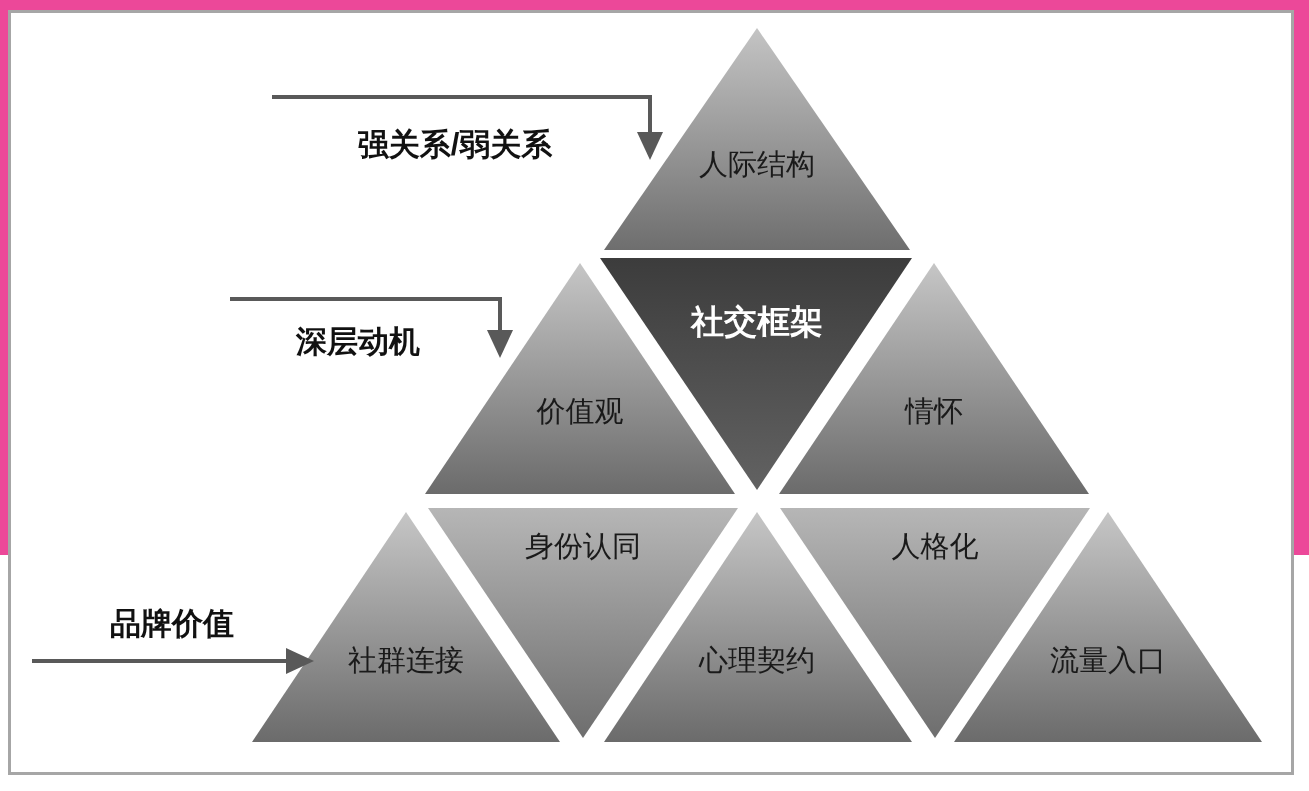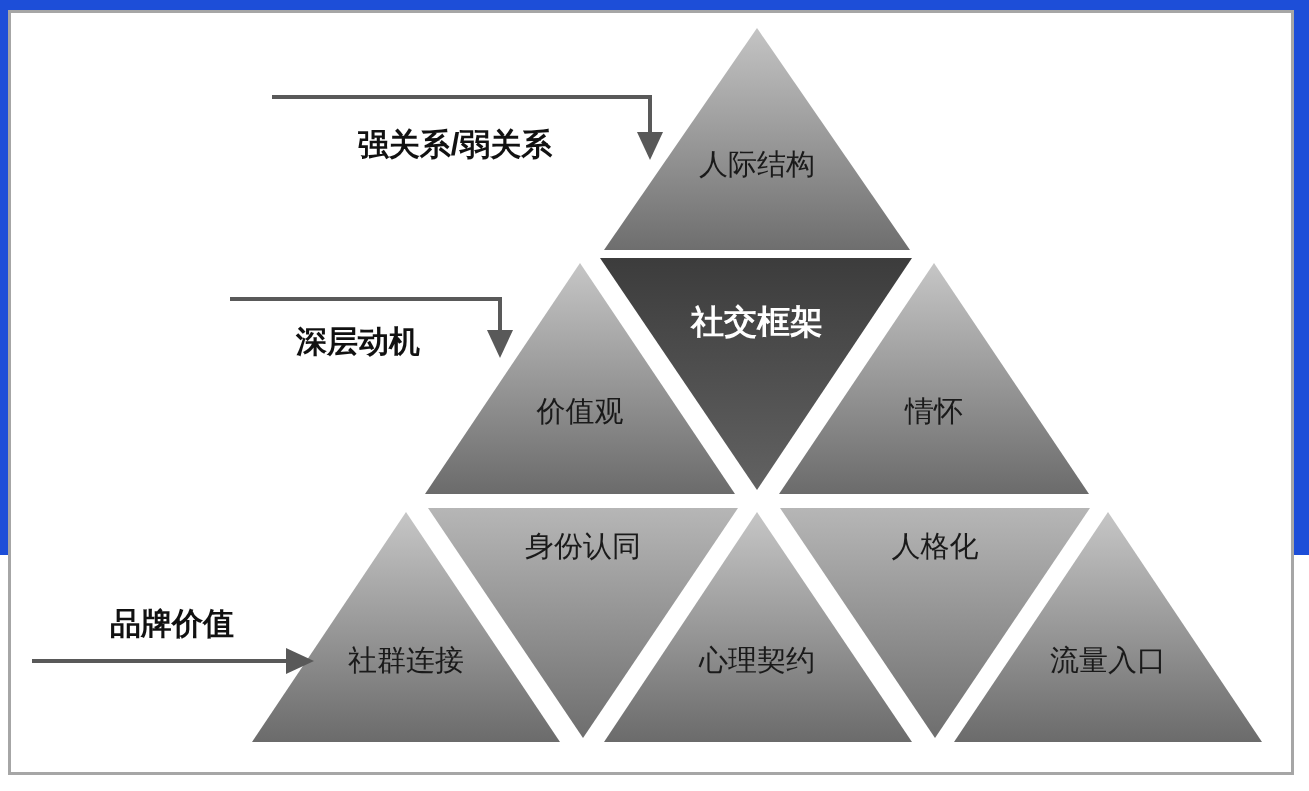--- a/index.html
+++ b/index.html
@@ -10,21 +10,21 @@
   body {
     width: 1309px;
     height: 791px;
     font-family: "Liberation Sans", "DejaVu Sans", sans-serif;
     overflow: hidden;
   }
   #stage {
     position: relative;
     width: 1309px;
     height: 555px;
-    background: #1d4ed8;
+    background: #ec4899;
     text-align: center;
   }
   .frame {
     position: absolute;
     left: 8px;
     top: 10px;
     width: 1286px;
     height: 765px;
     border: 3px solid #a6a6a6;
     box-sizing: border-box;

